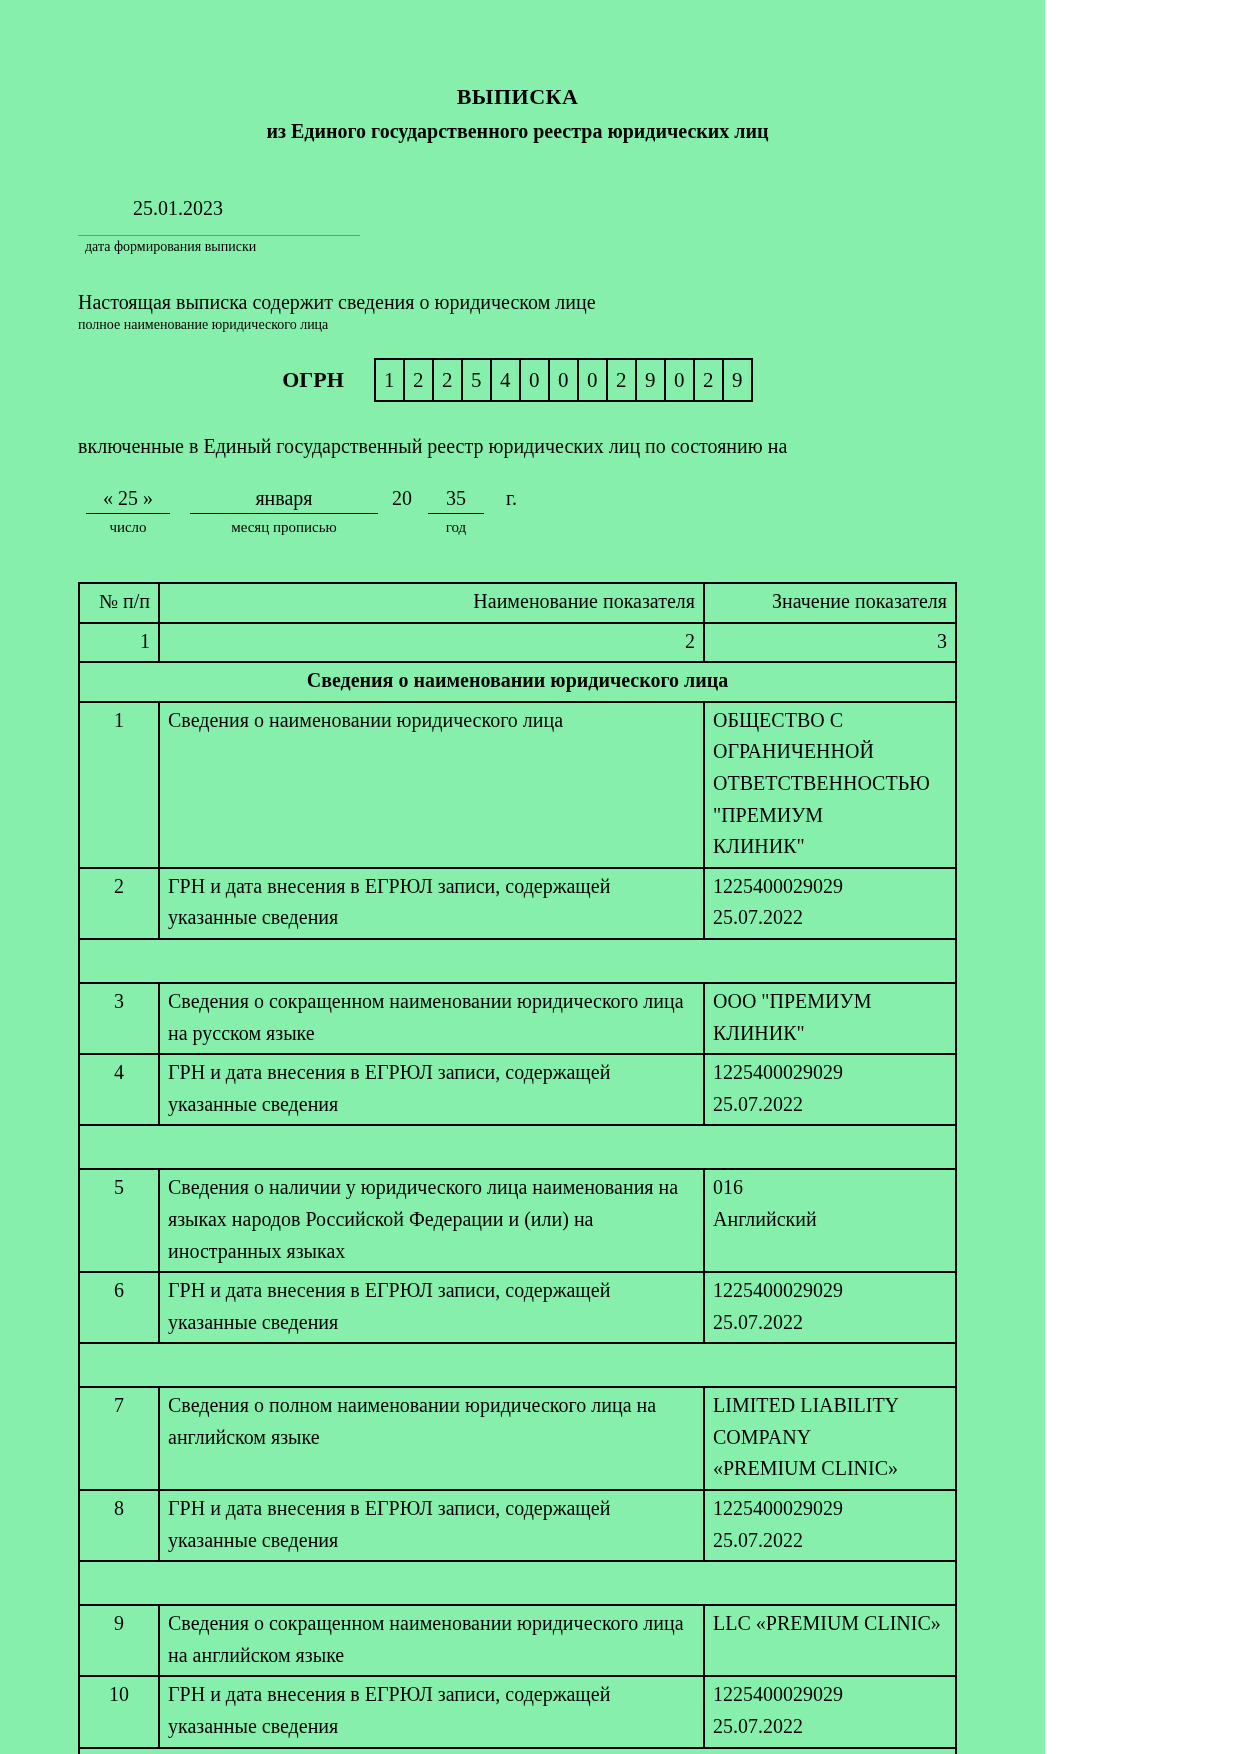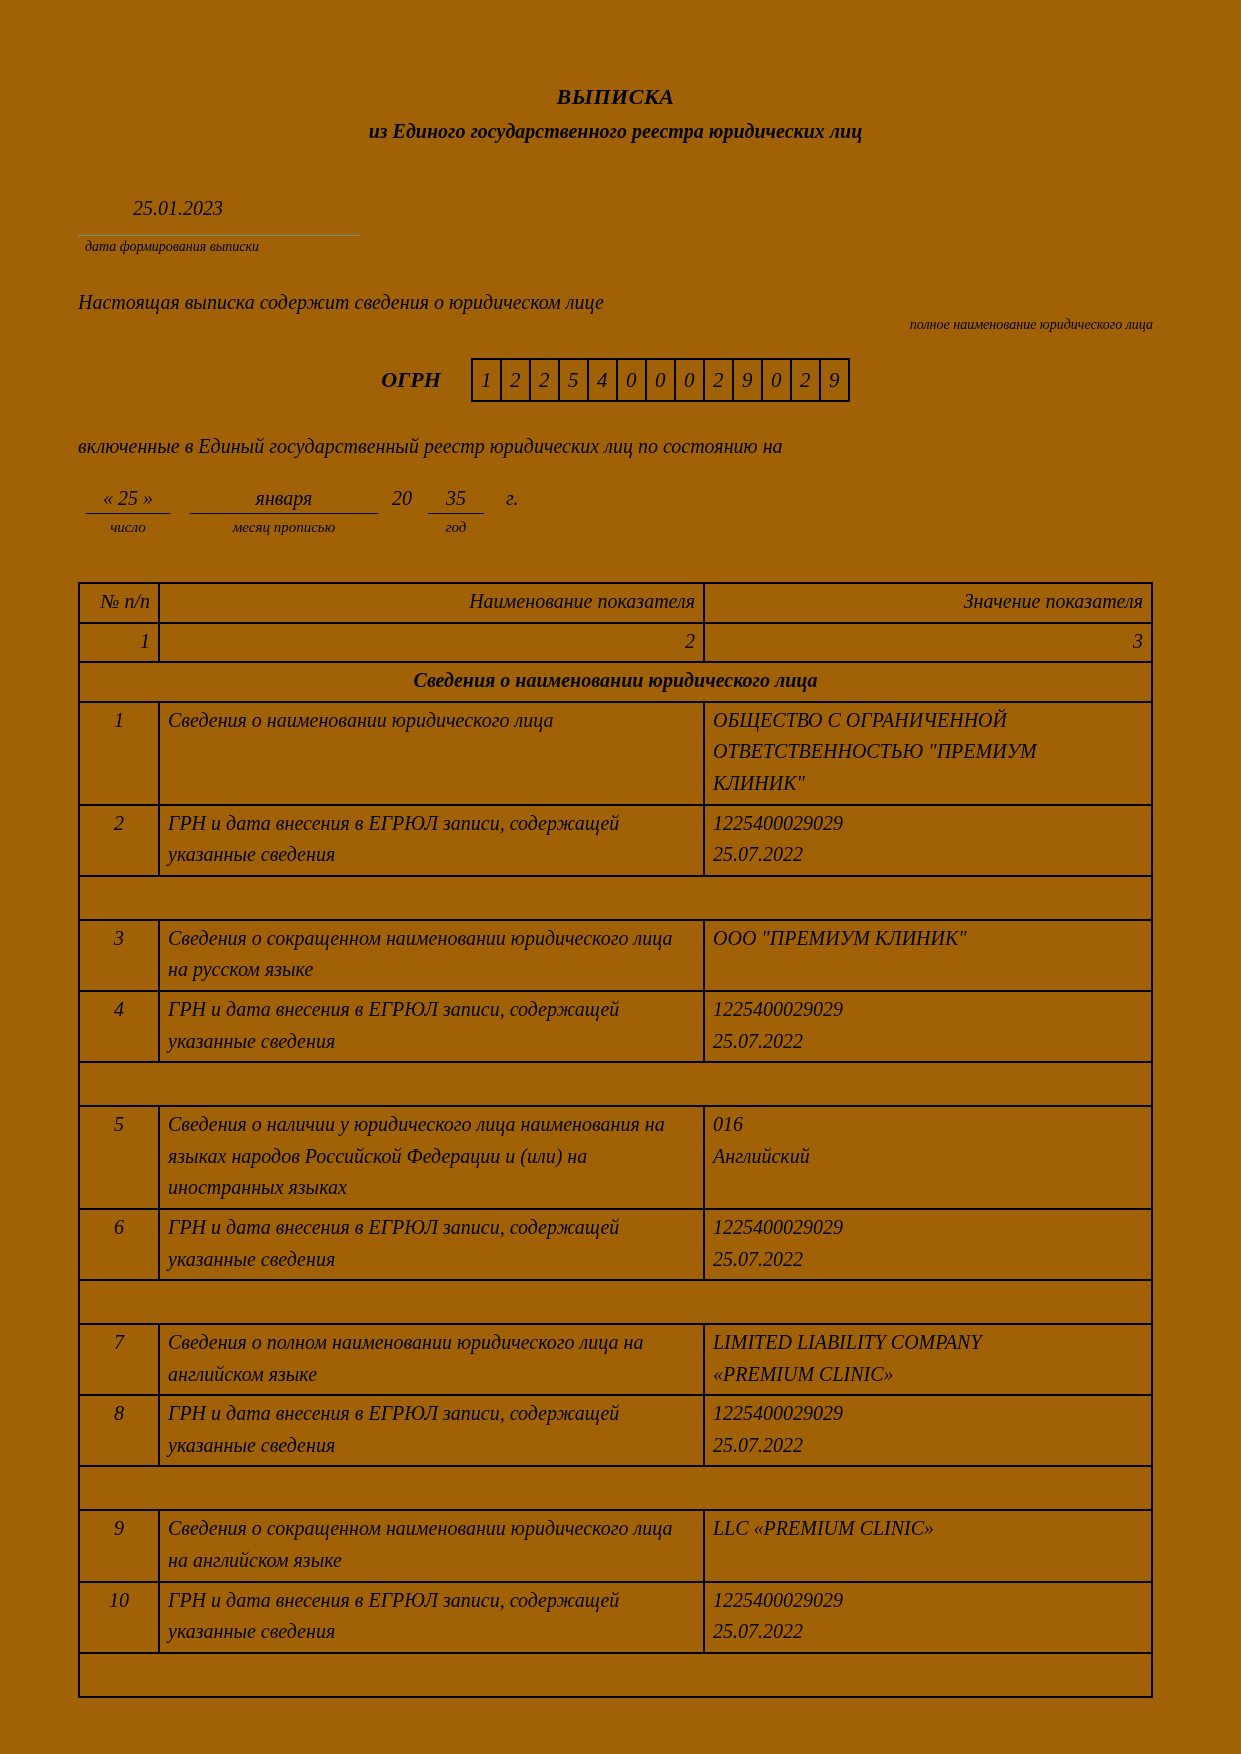--- a/index.html
+++ b/index.html
@@ -1,26 +1,25 @@
 <!DOCTYPE html>
 <html lang="ru"><head>
 <meta charset="utf-8">
 <style>
   html, body { margin: 0; padding: 0; background: #ffffff; }
   .page {
-    width: 1241px;
+    width: 1045px;
     height: 1754px;
     box-sizing: border-box;
     padding: 84px 88px 0 78px;
-    background: #a16207;
+    background: #86efac;
     color: #000000;
     font-family: "Liberation Serif", serif;
     overflow: hidden;
     position: relative;
-    font-style: italic;
   }
   .doc-title {
     font-size: 22px;
     font-weight: bold;
     text-align: center;
     margin: 0;
     letter-spacing: 0.5px;
   }
   .doc-subtitle {
     font-size: 20px;
@@ -35,21 +34,21 @@
 
   .intro { font-size: 20px; margin-top: 36px; }
 
   .company {
     margin-top: 29px;
     text-align: center;
     font-size: 20px;
     border-bottom: 1px solid #dcdcdc;
     padding-bottom: 6px;
   }
-  .company-label { text-align: right; font-size: 14px; margin-top: 3px; }
+  .company-label { text-align: left; font-size: 14px; margin-top: 3px; }
 
   .ogrn-row {
     margin-top: 25px;
     display: flex;
     justify-content: center;
     align-items: center;
     gap: 30px;
   }
   .ogrn-label { font-size: 22px; font-weight: bold; }
   .ogrn-boxes { display: flex; }

